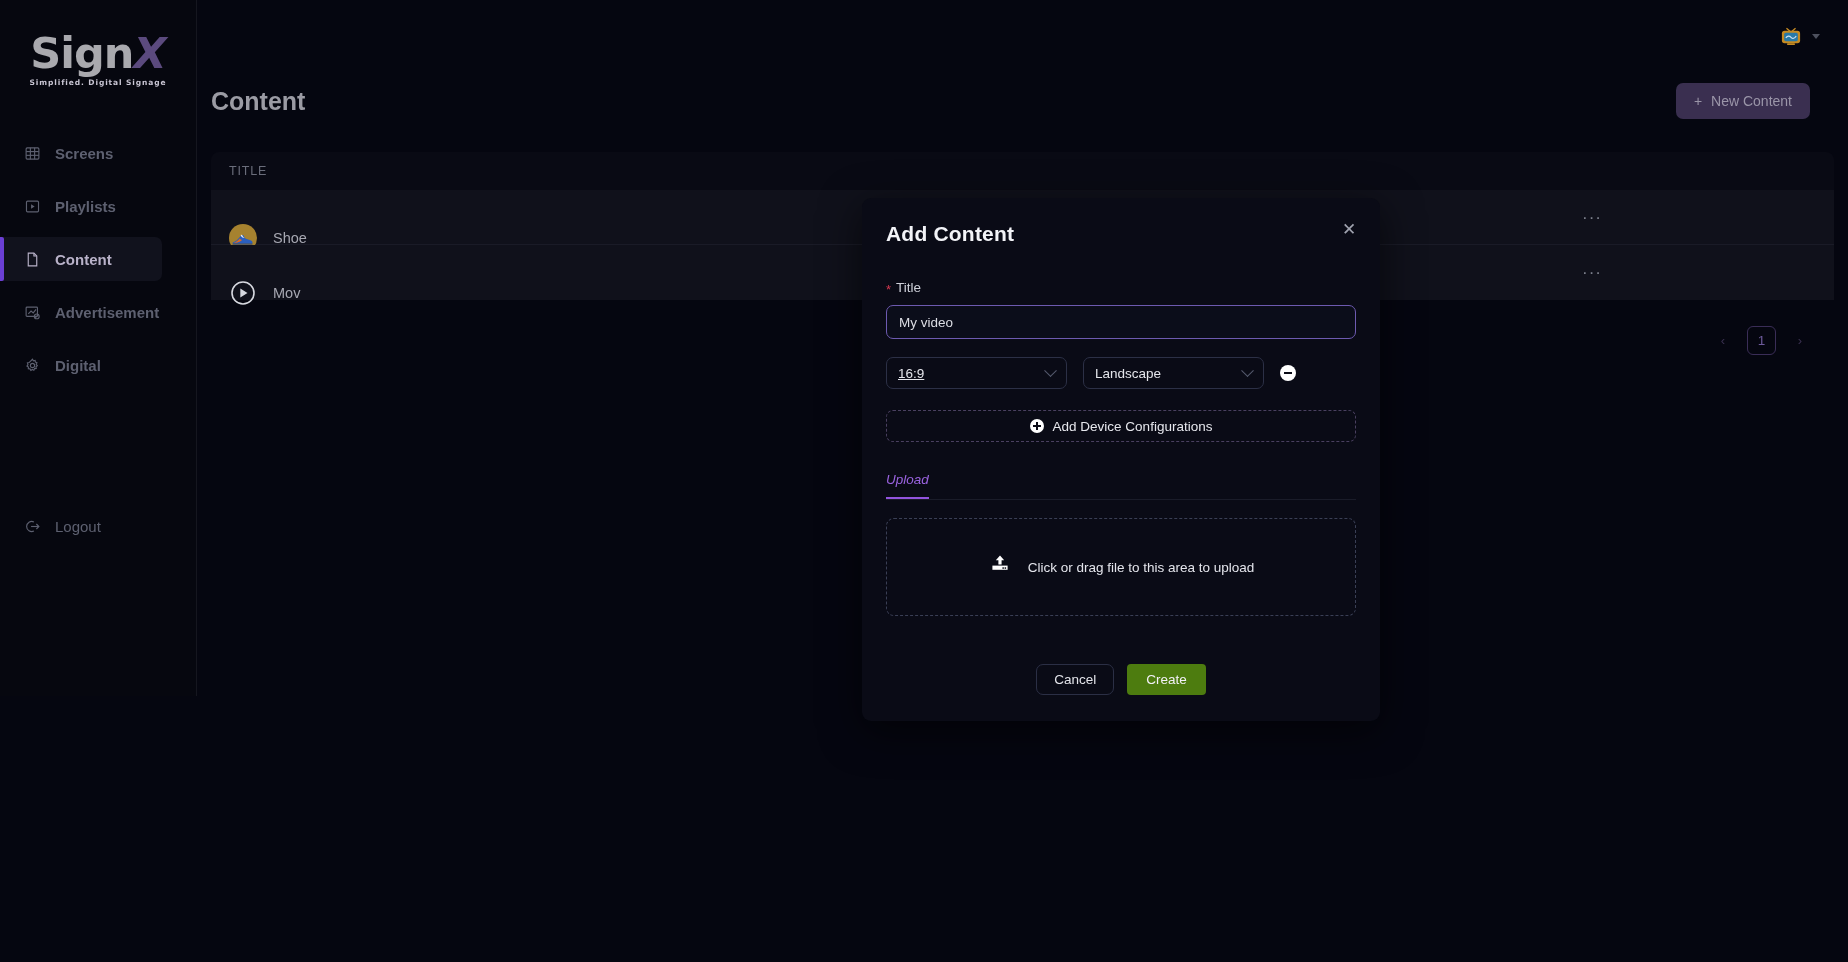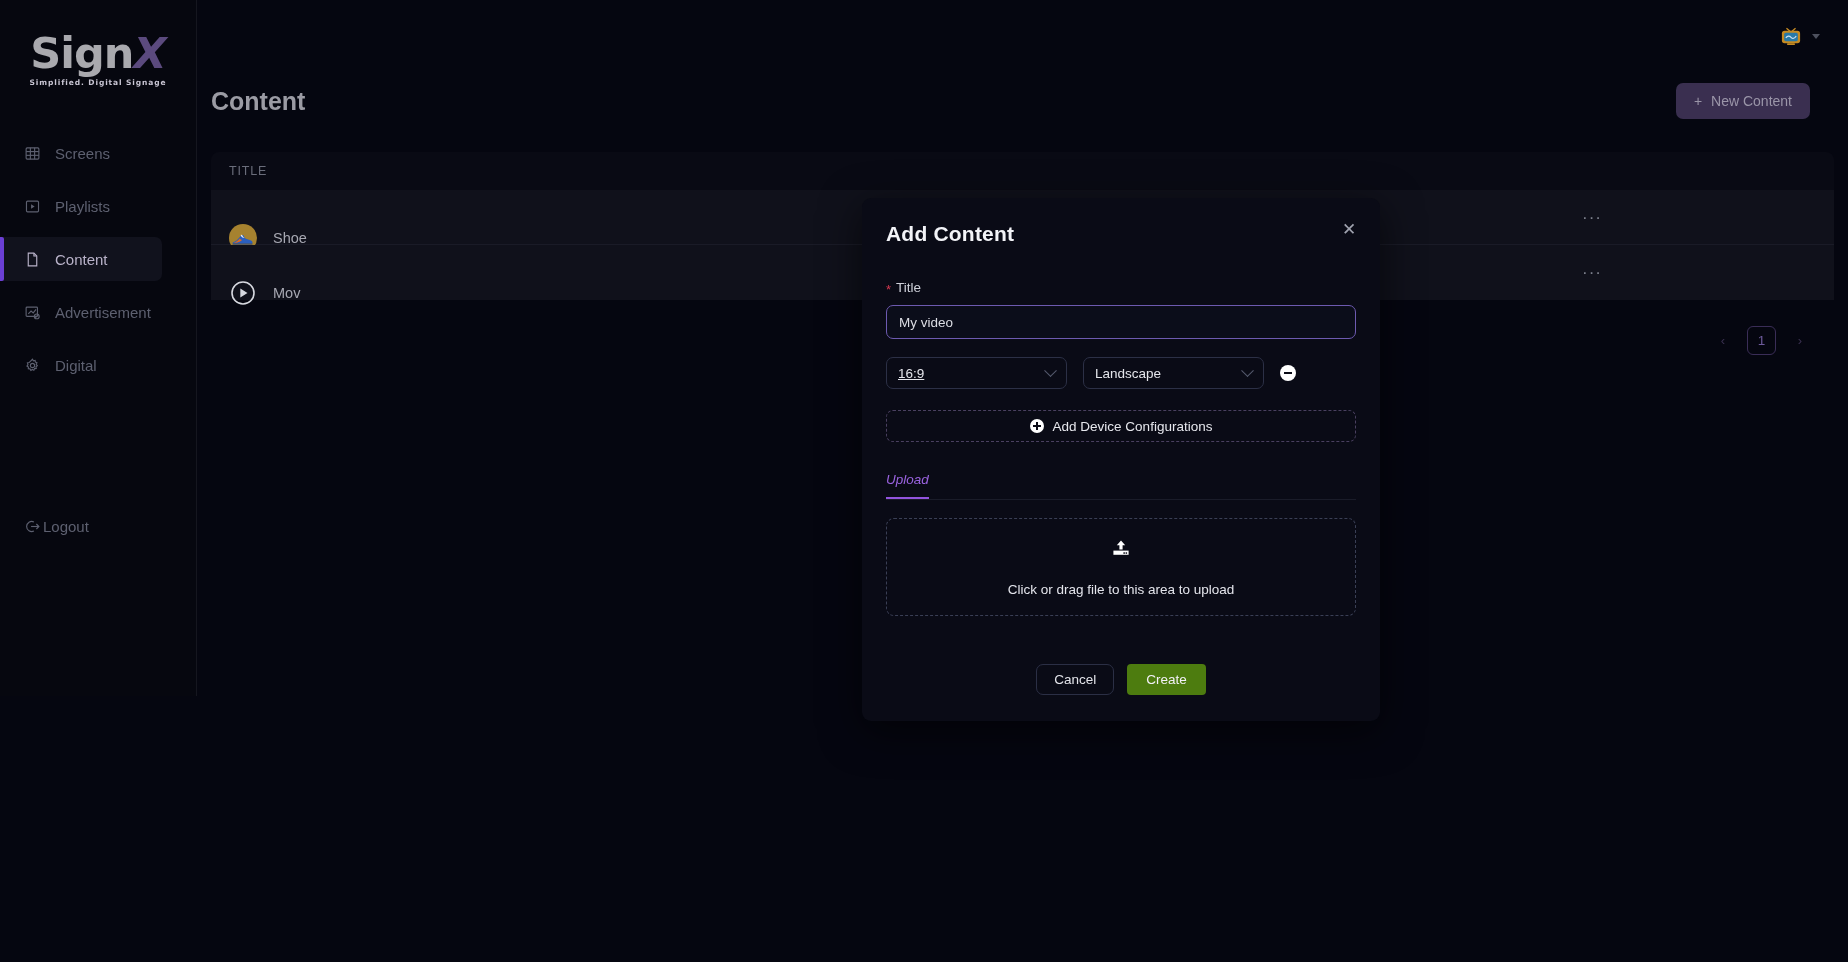--- a/index.html
+++ b/index.html
@@ -34,35 +34,36 @@
 
   .nav { margin-top: 44px; }
   .nav-item {
     position: relative;
     height: 44px; display: flex; align-items: center;
     padding-left: 24px; gap: 14px;
     color: #5d6070; font-size: 15px;
     margin: 9px 34px 9px 0;
     border-radius: 0 7px 7px 0;
     cursor: pointer;
+    font-weight: bold;
   }
   .nav-item.active {
     background: #11121d;
     color: #b9b2c9;
     margin-right: 34px;
   }
   .nav-item.active::before {
     content:""; position:absolute; left:0; top:0; bottom:0;
     width: 4px; background: #6b3fd4; border-radius: 0 2px 2px 0;
   }
   .nav-item .ico { width: 17px; height: 17px; display:inline-flex; align-items:center; justify-content:center; flex:0 0 17px; }
   .nav-item .ico svg { width: 17px; height: 17px; display:block; }
   .logout {
     position: absolute; bottom: 152px; left: 0;
-    height: 36px; display:flex; align-items:center; gap: 2px;
+    height: 36px; display:flex; align-items:center; gap: 14px;
     padding-left: 24px; color: #5d6070; font-size: 15px; cursor:pointer;
   }
   .logout .ico { width:17px; height:17px; display:inline-flex; }
   .logout .ico svg { width:17px;height:17px; }
 
   
   .main { flex: 1; position: relative; height: 962px; background: #050610; }
   .topbar { height: 72px; display:flex; align-items:center; justify-content:flex-end; padding-right: 28px; gap: 8px; }
   .avatar {
     width: 26px; height: 26px; border-radius: 4px;
@@ -150,21 +151,21 @@
   }
   .plus-circ { width: 14px; height: 14px; border-radius:50%; background:#fff; display:flex; align-items:center; justify-content:center; position:relative; flex:0 0 14px; }
   .plus-circ::before, .plus-circ::after { content:""; position:absolute; background:#0a0b16; }
   .plus-circ::before { width: 8px; height: 2px; }
   .plus-circ::after { width: 2px; height: 8px; }
 
   .tabs { margin-top: 30px; border-bottom: 1px solid #1a1c29; display:flex;font-style:italic; }
   .tab { font-size: 13.5px; color: #9a63e0; padding-bottom: 10px; cursor:pointer; border-bottom: 2px solid #9254de; }
   .dropzone {
     margin-top: 18px; height: 98px; border: 1px dashed #3a3f55; border-radius: 8px;
-    display:flex; flex-direction:column; align-items:center; justify-content:center; gap: 16px;
+    display:flex; flex-direction:row; align-items:center; justify-content:center; gap: 16px;
     cursor: pointer;
   }
   .dz-text { font-size: 13.5px; color: #e4e5ec; }
   .modal-footer { margin-top: 48px; display:flex; justify-content:center; gap: 13px; }
   .btn-cancel {
     height: 31px; padding: 0 17px; border-radius: 7px;
     background: transparent; border: 1px solid #2b2f45; color: #e3e4ea; font-size: 13.5px;
     cursor: pointer; font-family: "Liberation Sans", sans-serif;
   }
   .btn-create {

